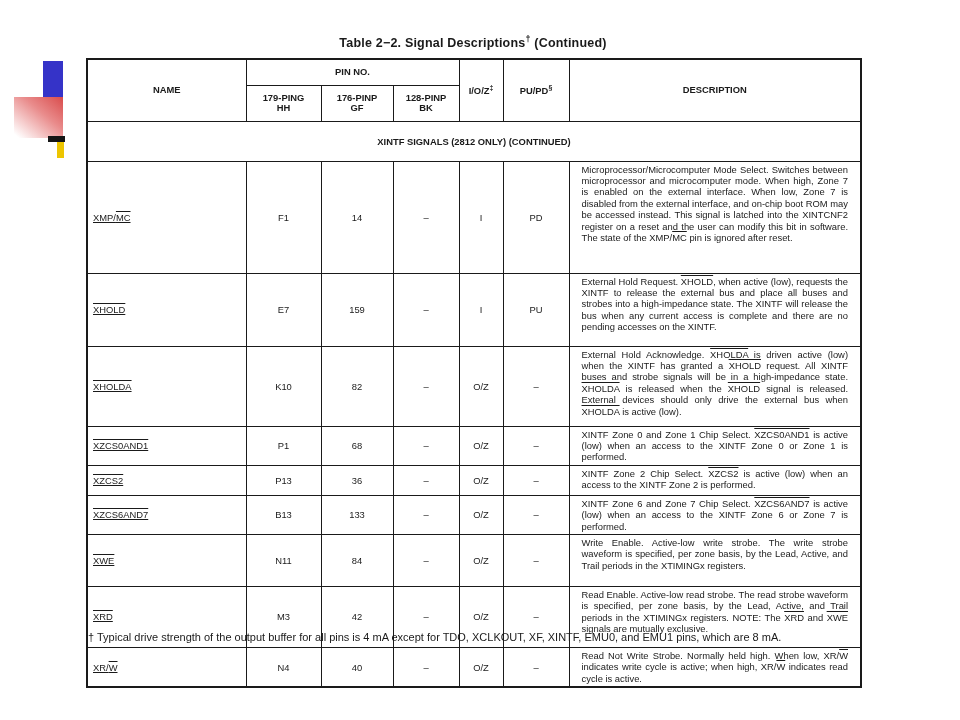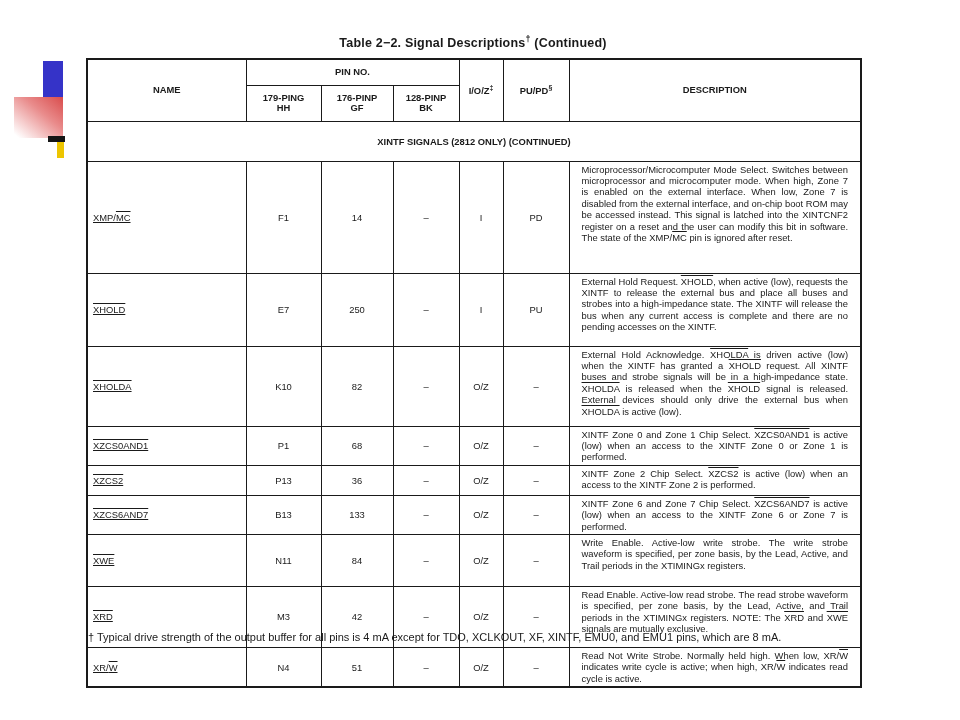--- a/index.html
+++ b/index.html
@@ -89,21 +89,21 @@
       <td class="ctr">F1</td>
       <td class="ctr">14</td>
       <td class="ctr">–</td>
       <td class="ctr">I</td>
       <td class="ctr">PD</td>
       <td class="desc">Microprocessor/Microcomputer Mode Select. Switches between microprocessor and microcomputer mode. When high, Zone 7 is enabled on the external interface. When low, Zone 7 is disabled from the external interface, and on-chip boot ROM may be accessed instead. This signal is latched into the XINTCNF2 register on a reset and the user can modify this bit in software. The state of the XMP/<span class="ov">MC</span> pin is ignored after reset.</td>
     </tr>
     <tr class="r2">
       <td class="name"><span></span><span class="ov">XHOLD</span></td>
       <td class="ctr">E7</td>
-      <td class="ctr">250</td>
+      <td class="ctr">159</td>
       <td class="ctr">–</td>
       <td class="ctr">I</td>
       <td class="ctr">PU</td>
       <td class="desc">External Hold Request. <span class="ov">XHOLD</span>, when active (low), requests the XINTF to release the external bus and place all buses and strobes into a high-impedance state. The XINTF will release the bus when any current access is complete and there are no pending accesses on the XINTF.</td>
     </tr>
     <tr class="r3">
       <td class="name"><span></span><span class="ov">XHOLDA</span></td>
       <td class="ctr">K10</td>
       <td class="ctr">82</td>
       <td class="ctr">–</td>
@@ -152,21 +152,21 @@
       <td class="ctr">M3</td>
       <td class="ctr">42</td>
       <td class="ctr">–</td>
       <td class="ctr">O/Z</td>
       <td class="ctr">–</td>
       <td class="desc">Read Enable. Active-low read strobe. The read strobe waveform is specified, per zone basis, by the Lead, Active, and Trail periods in the XTIMINGx registers. NOTE: The <span class="ov">XRD</span> and <span class="ov">XWE</span> signals are mutually exclusive.</td>
     </tr>
     <tr class="r9">
       <td class="name"><span>XR/</span><span class="ov">W</span></td>
       <td class="ctr">N4</td>
-      <td class="ctr">51</td>
+      <td class="ctr">40</td>
       <td class="ctr">–</td>
       <td class="ctr">O/Z</td>
       <td class="ctr">–</td>
       <td class="desc">Read Not Write Strobe. Normally held high. When low, XR/<span class="ov">W</span> indicates write cycle is active; when high, XR/<span class="ov">W</span> indicates read cycle is active.</td>
     </tr>
   </tbody>
     </table>
 
   <div class="footnotes">
     <div class="fn"><span>†</span> <span>Typical drive strength of the output buffer for all pins is 4 mA except for TDO, XCLKOUT, XF, XINTF, EMU0, and EMU1 pins, which are 8 mA.</span></div>

